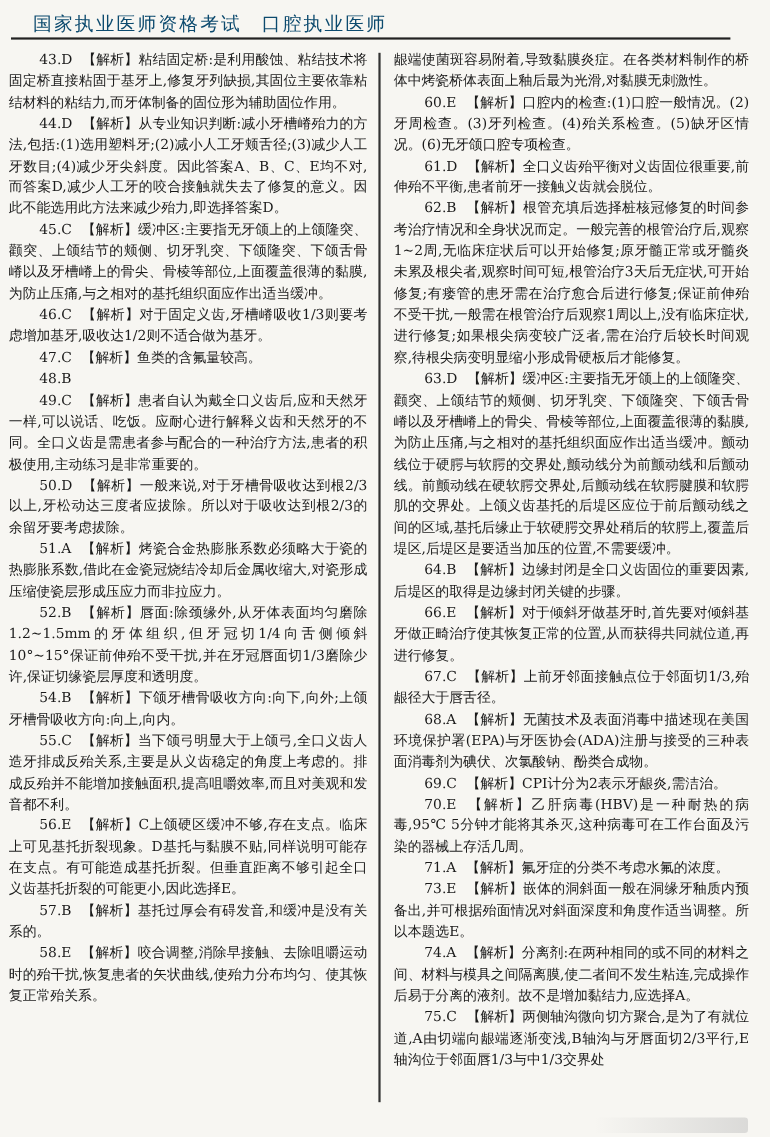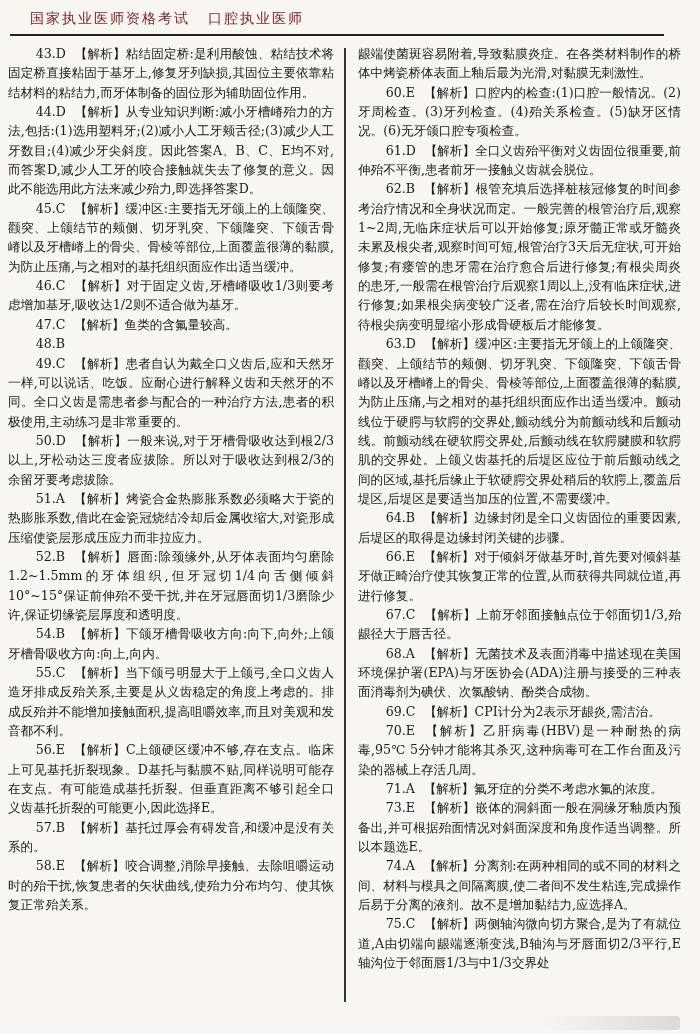--- a/index.html
+++ b/index.html
@@ -5,21 +5,21 @@
   html, body { margin:0; padding:0; }
   body {
     width:700px; height:1034px; overflow:hidden;
     background:#f7f6f2;
     font-family:"DejaVu Serif", "Liberation Serif", serif;
     color:#1a1a1a;
     position:relative;
   }
   .header {
     position:absolute; left:30px; top:10px;
-    font-size:14px; letter-spacing:2px; color:#7f1d1d;
+    font-size:17px; letter-spacing:2px; color:#0c4a6e;
   }
   .header .gap { display:inline-block; width:18px; }
   .header-rule {
     position:absolute; left:10px; right:36px; top:34px;
     height:2px; background:#222;
   }
   .col {
     position:absolute; top:44px;
     font-size:12.6px; line-height:19.35px;
     text-align:justify;
@@ -66,21 +66,21 @@
     <p class="entry"><span class="num">55.C</span><span class="tag">【解析】</span><span>当下颌弓明显大于上颌弓,全口义齿人造牙排成反殆关系,主要是从义齿稳定的角度上考虑的。排成反殆并不能增加接触面积,提高咀嚼效率,而且对美观和发音都不利。</span></p>
     <p class="entry"><span class="num">56.E</span><span class="tag">【解析】</span><span>C上颌硬区缓冲不够,存在支点。临床上可见基托折裂现象。D基托与黏膜不贴,同样说明可能存在支点。有可能造成基托折裂。但垂直距离不够引起全口义齿基托折裂的可能更小,因此选择E。</span></p>
     <p class="entry"><span class="num">57.B</span><span class="tag">【解析】</span><span>基托过厚会有碍发音,和缓冲是没有关系的。</span></p>
     <p class="entry"><span class="num">58.E</span><span class="tag">【解析】</span><span>咬合调整,消除早接触、去除咀嚼运动时的殆干扰,恢复患者的矢状曲线,使殆力分布均匀、使其恢复正常殆关系。</span></p>
   </div>
 <div class="divider"></div>
 <div class="col col-right" id="col-right">
     <p class="entry cont"><span>龈端使菌斑容易附着,导致黏膜炎症。在各类材料制作的桥体中烤瓷桥体表面上釉后最为光滑,对黏膜无刺激性。</span></p>
     <p class="entry"><span class="num">60.E</span><span class="tag">【解析】</span><span>口腔内的检查:(1)口腔一般情况。(2)牙周检查。(3)牙列检查。(4)殆关系检查。(5)缺牙区情况。(6)无牙颌口腔专项检查。</span></p>
     <p class="entry"><span class="num">61.D</span><span class="tag">【解析】</span><span>全口义齿殆平衡对义齿固位很重要,前伸殆不平衡,患者前牙一接触义齿就会脱位。</span></p>
-    <p class="entry"><span class="num">62.B</span><span class="tag">【解析】</span><span>根管充填后选择桩核冠修复的时间参考治疗情况和全身状况而定。一般完善的根管治疗后,观察1~2周,无临床症状后可以开始修复;原牙髓正常或牙髓炎未累及根尖者,观察时间可短,根管治疗3天后无症状,可开始修复;有瘘管的患牙需在治疗愈合后进行修复;有根尖周炎的患牙,一般需在根管治疗后观察1周以上,没有临床症状,进行修复;如果根尖病变较广泛者,需在治疗后较长时间观察,待根尖病变明显缩小形成骨硬板后才能修复。</span></p>
+    <p class="entry"><span class="num">62.B</span><span class="tag">【解析】</span><span>根管充填后选择桩核冠修复的时间参考治疗情况和全身状况而定。一般完善的根管治疗后,观察1~2周,无临床症状后可以开始修复;原牙髓正常或牙髓炎未累及根尖者,观察时间可短,根管治疗3天后无症状,可开始修复;有瘘管的患牙需在治疗愈合后进行修复;保证前伸殆不受干扰,一般需在根管治疗后观察1周以上,没有临床症状,进行修复;如果根尖病变较广泛者,需在治疗后较长时间观察,待根尖病变明显缩小形成骨硬板后才能修复。</span></p>
     <p class="entry"><span class="num">63.D</span><span class="tag">【解析】</span><span>缓冲区:主要指无牙颌上的上颌隆突、颧突、上颌结节的颊侧、切牙乳突、下颌隆突、下颌舌骨嵴以及牙槽嵴上的骨尖、骨棱等部位,上面覆盖很薄的黏膜,为防止压痛,与之相对的基托组织面应作出适当缓冲。颤动线位于硬腭与软腭的交界处,颤动线分为前颤动线和后颤动线。前颤动线在硬软腭交界处,后颤动线在软腭腱膜和软腭肌的交界处。上颌义齿基托的后堤区应位于前后颤动线之间的区域,基托后缘止于软硬腭交界处稍后的软腭上,覆盖后堤区,后堤区是要适当加压的位置,不需要缓冲。</span></p>
     <p class="entry"><span class="num">64.B</span><span class="tag">【解析】</span><span>边缘封闭是全口义齿固位的重要因素,后堤区的取得是边缘封闭关键的步骤。</span></p>
     <p class="entry"><span class="num">66.E</span><span class="tag">【解析】</span><span>对于倾斜牙做基牙时,首先要对倾斜基牙做正畸治疗使其恢复正常的位置,从而获得共同就位道,再进行修复。</span></p>
     <p class="entry"><span class="num">67.C</span><span class="tag">【解析】</span><span>上前牙邻面接触点位于邻面切1/3,殆龈径大于唇舌径。</span></p>
     <p class="entry"><span class="num">68.A</span><span class="tag">【解析】</span><span>无菌技术及表面消毒中描述现在美国环境保护署(EPA)与牙医协会(ADA)注册与接受的三种表面消毒剂为碘伏、次氯酸钠、酚类合成物。</span></p>
     <p class="entry"><span class="num">69.C</span><span class="tag">【解析】</span><span>CPI计分为2表示牙龈炎,需洁治。</span></p>
     <p class="entry"><span class="num">70.E</span><span class="tag">【解析】</span><span>乙肝病毒(HBV)是一种耐热的病毒,95℃ 5分钟才能将其杀灭,这种病毒可在工作台面及污染的器械上存活几周。</span></p>
     <p class="entry"><span class="num">71.A</span><span class="tag">【解析】</span><span>氟牙症的分类不考虑水氟的浓度。</span></p>
     <p class="entry"><span class="num">73.E</span><span class="tag">【解析】</span><span>嵌体的洞斜面一般在洞缘牙釉质内预备出,并可根据殆面情况对斜面深度和角度作适当调整。所以本题选E。</span></p>
     <p class="entry"><span class="num">74.A</span><span class="tag">【解析】</span><span>分离剂:在两种相同的或不同的材料之间、材料与模具之间隔离膜,使二者间不发生粘连,完成操作后易于分离的液剂。故不是增加黏结力,应选择A。</span></p>

